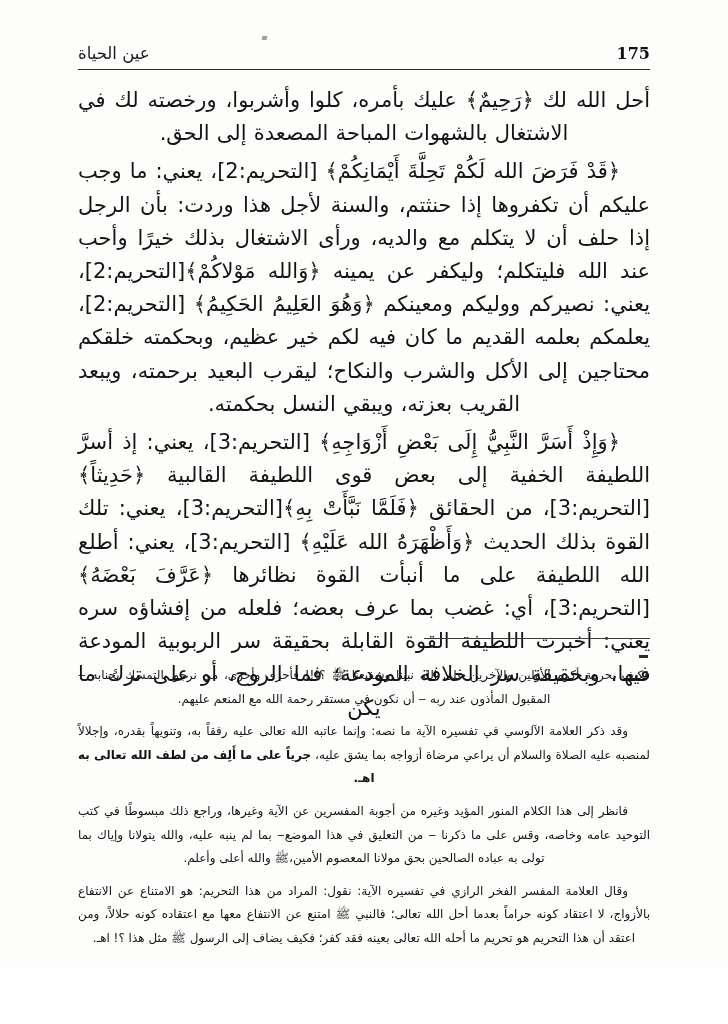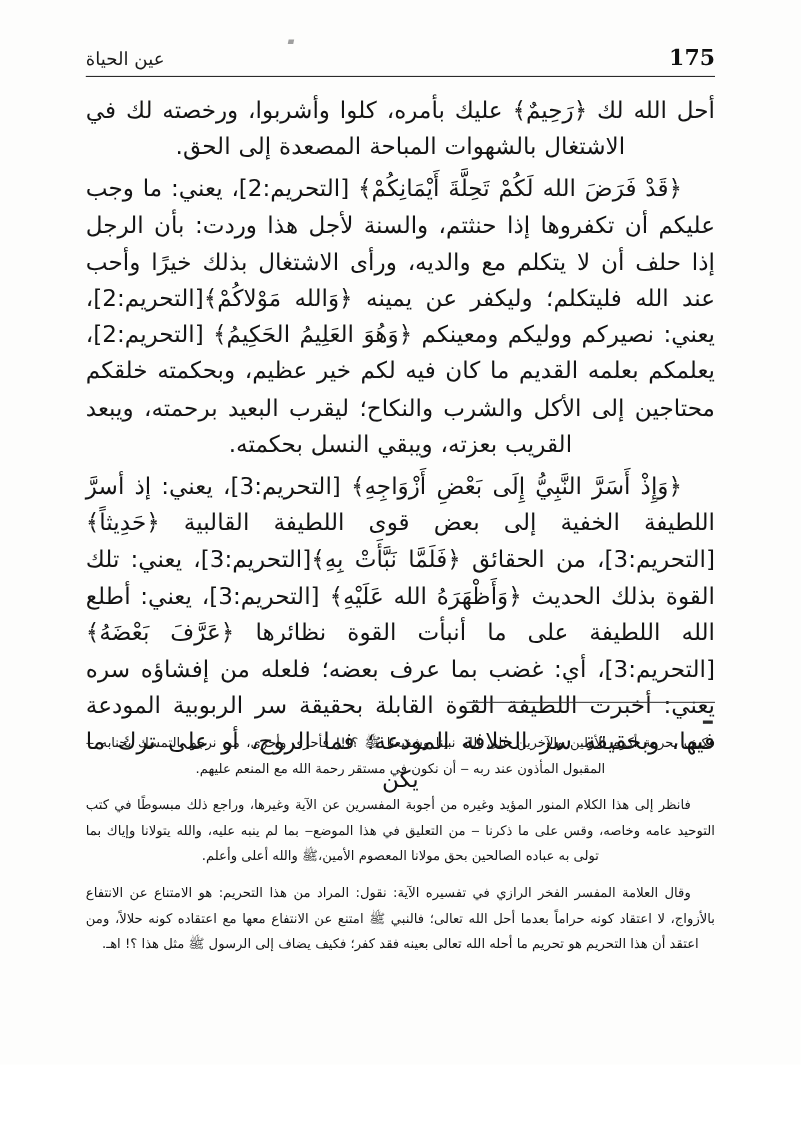--- a/index.html
+++ b/index.html
@@ -37,21 +37,21 @@
     font-size: 16.5px;
     line-height: 1;
     color: #1a1a1a;
     letter-spacing: 0;
     white-space: nowrap;
   }
 
   .folio {
     font-family: "DejaVu Serif", "Liberation Serif", serif;
     font-weight: bold;
-    font-size: 20px;
+    font-size: 16px;
     line-height: 1;
     color: #101010;
     direction: ltr;
     unicode-bidi: isolate;
     text-align: center;
   }
 
   .scan-speck {
     position: absolute;
     top: 36px;
@@ -160,19 +160,22 @@
     <p class="para indent">﴿قَدْ فَرَضَ الله لَكُمْ تَحِلَّةَ أَيْمَانِكُمْ﴾ [التحريم:2]، يعني: ما وجب عليكم أن تكفروها إذا حنثتم، والسنة لأجل هذا وردت: بأن الرجل إذا حلف أن لا يتكلم مع والديه، ورأى الاشتغال بذلك خيرًا وأحب عند الله فليتكلم؛ وليكفر عن يمينه ﴿وَالله مَوْلاكُمْ﴾[التحريم:2]، يعني: نصيركم ووليكم ومعينكم ﴿وَهُوَ العَلِيمُ الحَكِيمُ﴾ [التحريم:2]، يعلمكم بعلمه القديم ما كان فيه لكم خير عظيم، وبحكمته خلقكم محتاجين إلى الأكل والشرب والنكاح؛ ليقرب البعيد برحمته، ويبعد القريب بعزته، ويبقي النسل بحكمته.</p>
     <p class="para indent">﴿وَإِذْ أَسَرَّ النَّبِيُّ إِلَى بَعْضِ أَزْوَاجِهِ﴾ [التحريم:3]، يعني: إذ أسرَّ اللطيفة الخفية إلى بعض قوى اللطيفة القالبية ﴿حَدِيثاً﴾ [التحريم:3]، من الحقائق ﴿فَلَمَّا نَبَّأَتْ بِهِ﴾[التحريم:3]، يعني: تلك القوة بذلك الحديث ﴿وَأَظْهَرَهُ الله عَلَيْهِ﴾ [التحريم:3]، يعني: أطلع الله اللطيفة على ما أنبأت القوة نظائرها ﴿عَرَّفَ بَعْضَهُ﴾[التحريم:3]، أي: غضب بما عرف بعضه؛ فلعله من إفشاؤه سره يعني: أخبرت اللطيفة القوة القابلة بحقيقة سر الربوبية المودعة فيها، وبحقيقة سر الخلافة المودعة؛ فما الروح، أو على ترك ما يكن</p>
   </div>
 
   <div class="fn-rule"></div>
   <div class="fn-marker"></div>
 
   <div class="footnotes">
     <p class="fn-para">فكيف بحرمة أكرم الأولين والآخرين على الله نبينا وشفيعنا ﷺ ؟!!! فأحرى وأحرى، من نرجو بالتمسك بجنابه ‒ المقبول المأذون عند ربه ‒ أن نكون في مستقر رحمة الله مع المنعم عليهم.</p>
 
+    <p class="fn-para indent">
+      <span>وقد ذكر العلامة الآلوسي في تفسيره الآية ما نصه: وإنما عاتبه الله تعالى عليه رفقاً به، وتنويهاً بقدره، وإجلالاً لمنصبه عليه الصلاة والسلام أن يراعي مرضاة أزواجه بما يشق عليه، </span><span class="fn-bold">جرياً على ما أَلِف من لطف الله تعالى به اهـ.</span>
+    </p>
 
     <p class="fn-para indent">فانظر إلى هذا الكلام المنور المؤيد وغيره من أجوبة المفسرين عن الآية وغيرها، وراجع ذلك مبسوطًا في كتب التوحيد عامه وخاصه، وقس على ما ذكرنا ‒ من التعليق في هذا الموضع‒ بما لم ينبه عليه، والله يتولانا وإياك بما تولى به عباده الصالحين بحق مولانا المعصوم الأمين،ﷺ والله أعلى وأعلم.</p>
 
     <p class="fn-para indent">وقال العلامة المفسر الفخر الرازي في تفسيره الآية: نقول: المراد من هذا التحريم: هو الامتناع عن الانتفاع بالأزواج، لا اعتقاد كونه حراماً بعدما أحل الله تعالى؛ فالنبي ﷺ امتنع عن الانتفاع معها مع اعتقاده كونه حلالاً، ومن اعتقد أن هذا التحريم هو تحريم ما أحله الله تعالى بعينه فقد كفر؛ فكيف يضاف إلى الرسول ﷺ مثل هذا ؟! اهـ.</p>
   </div>
 
 </div>
 
 </body></html>

